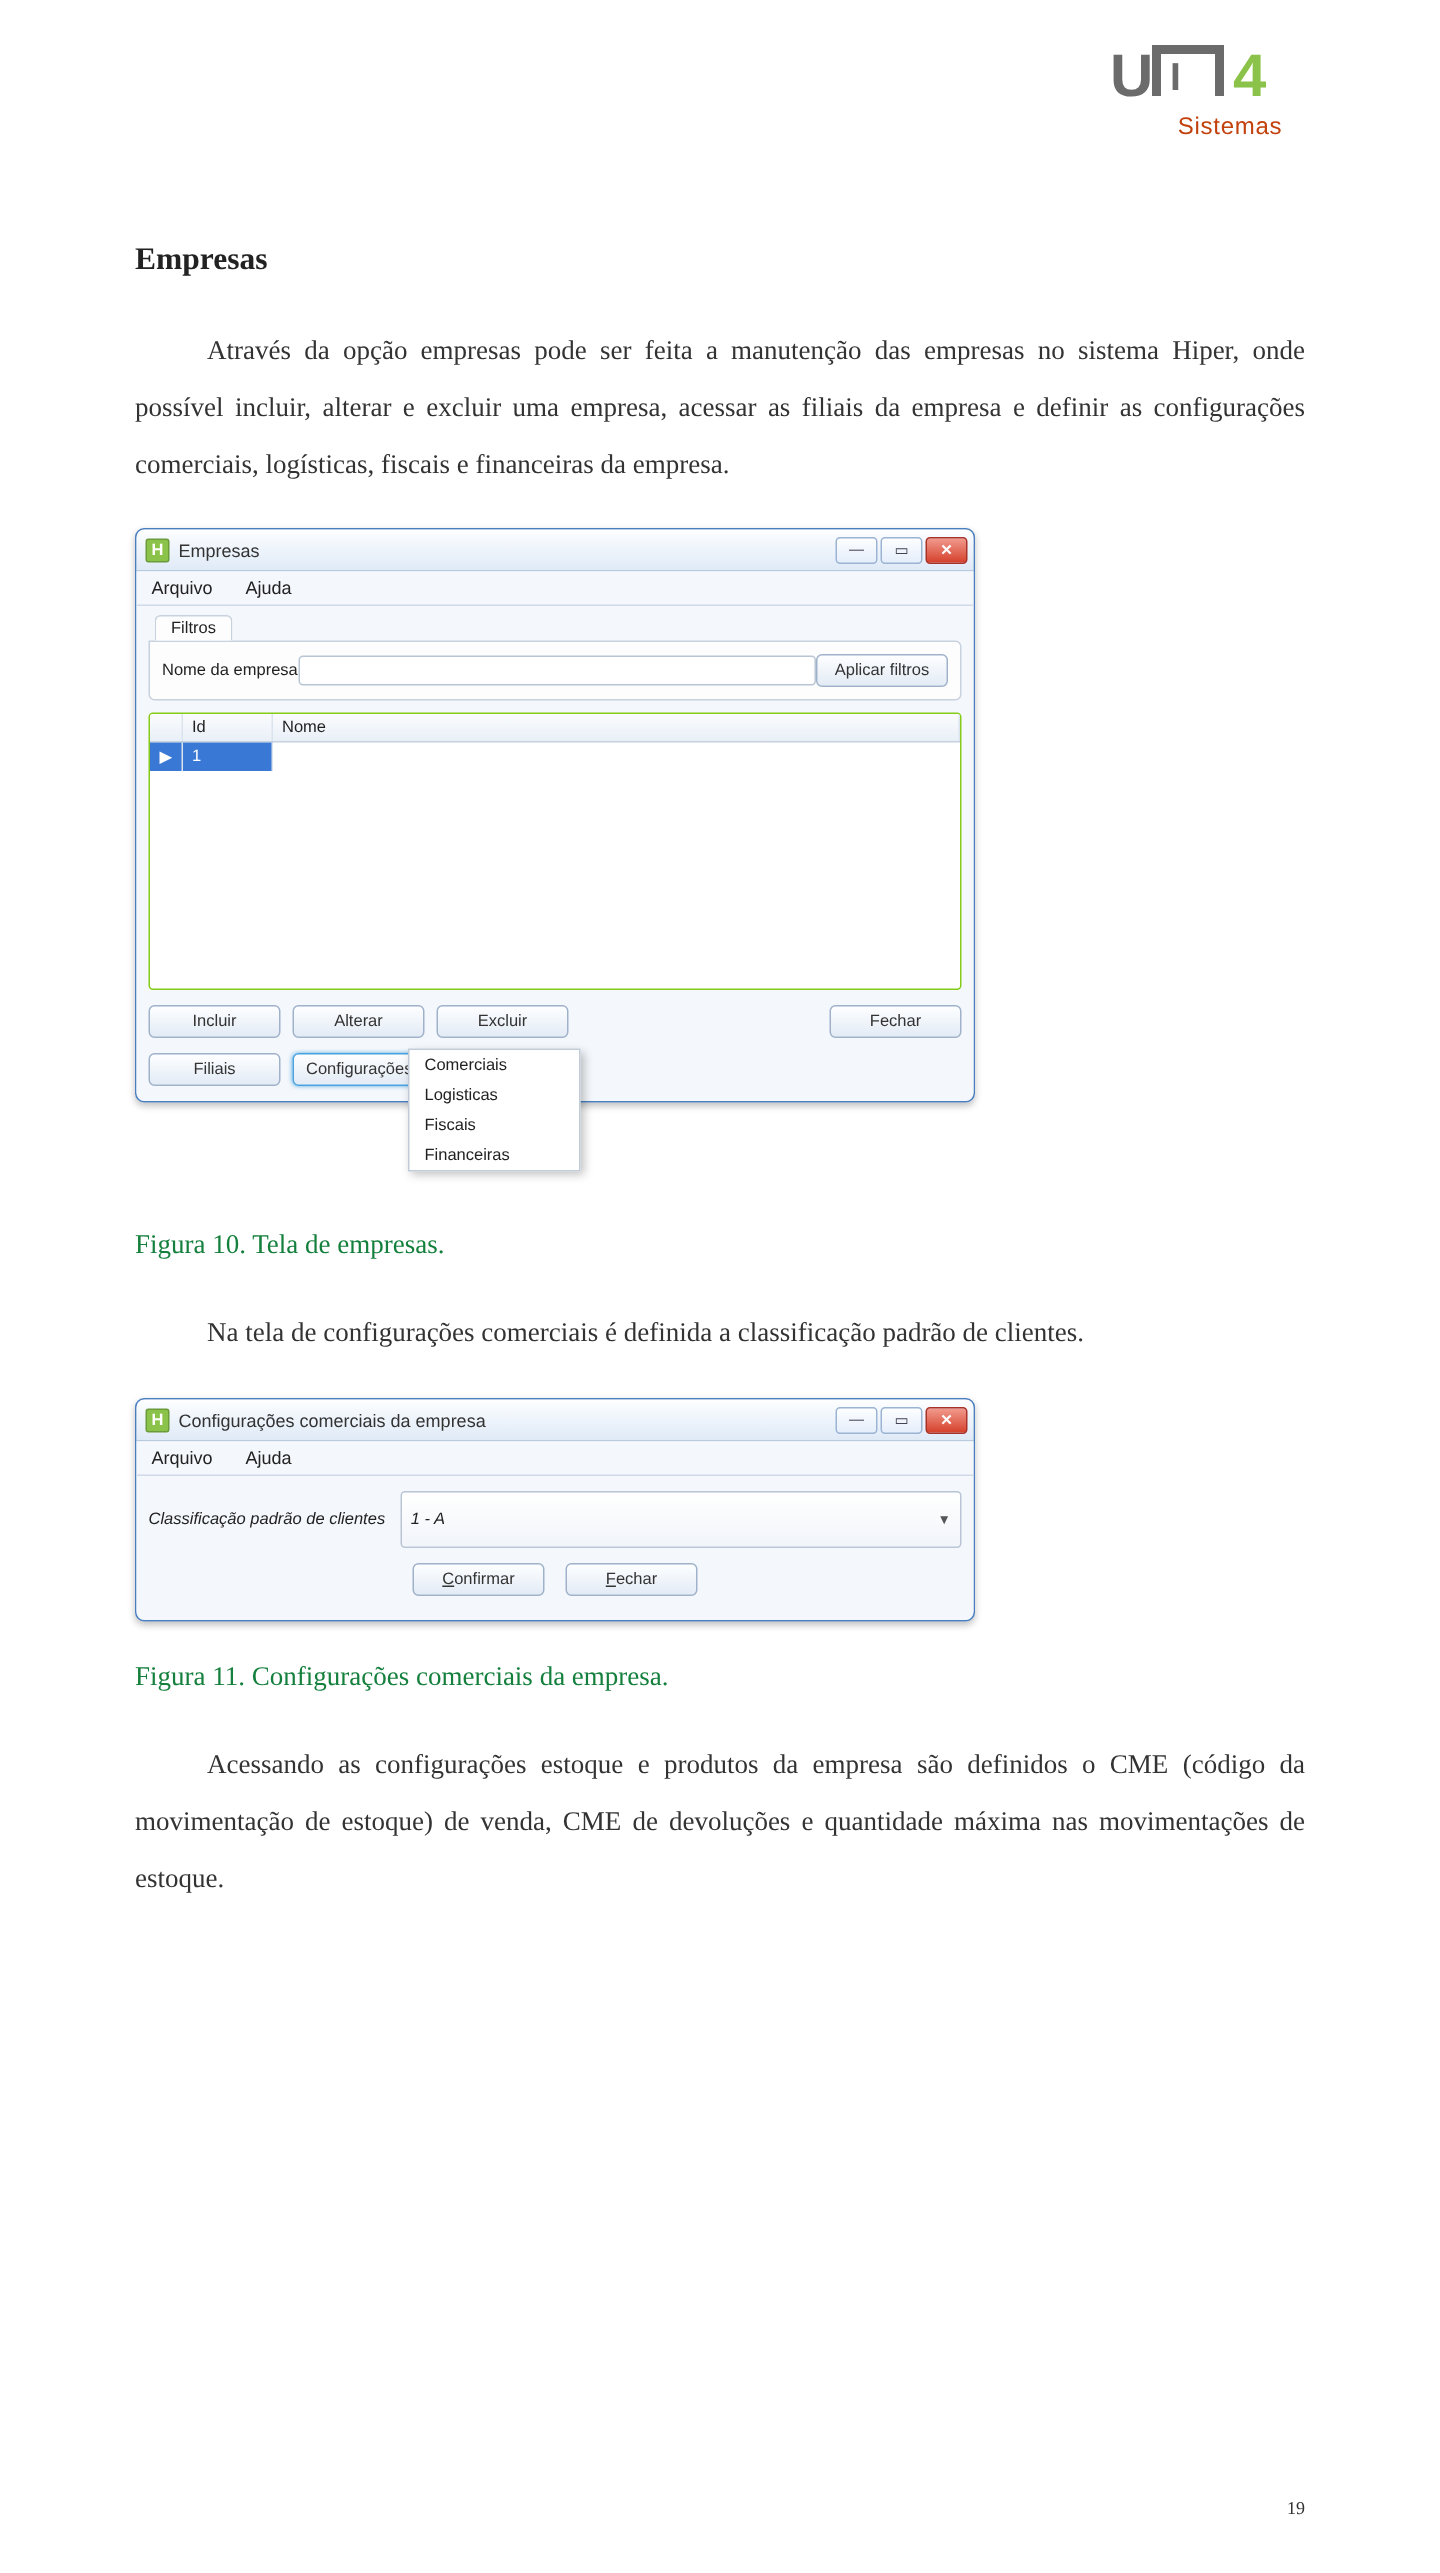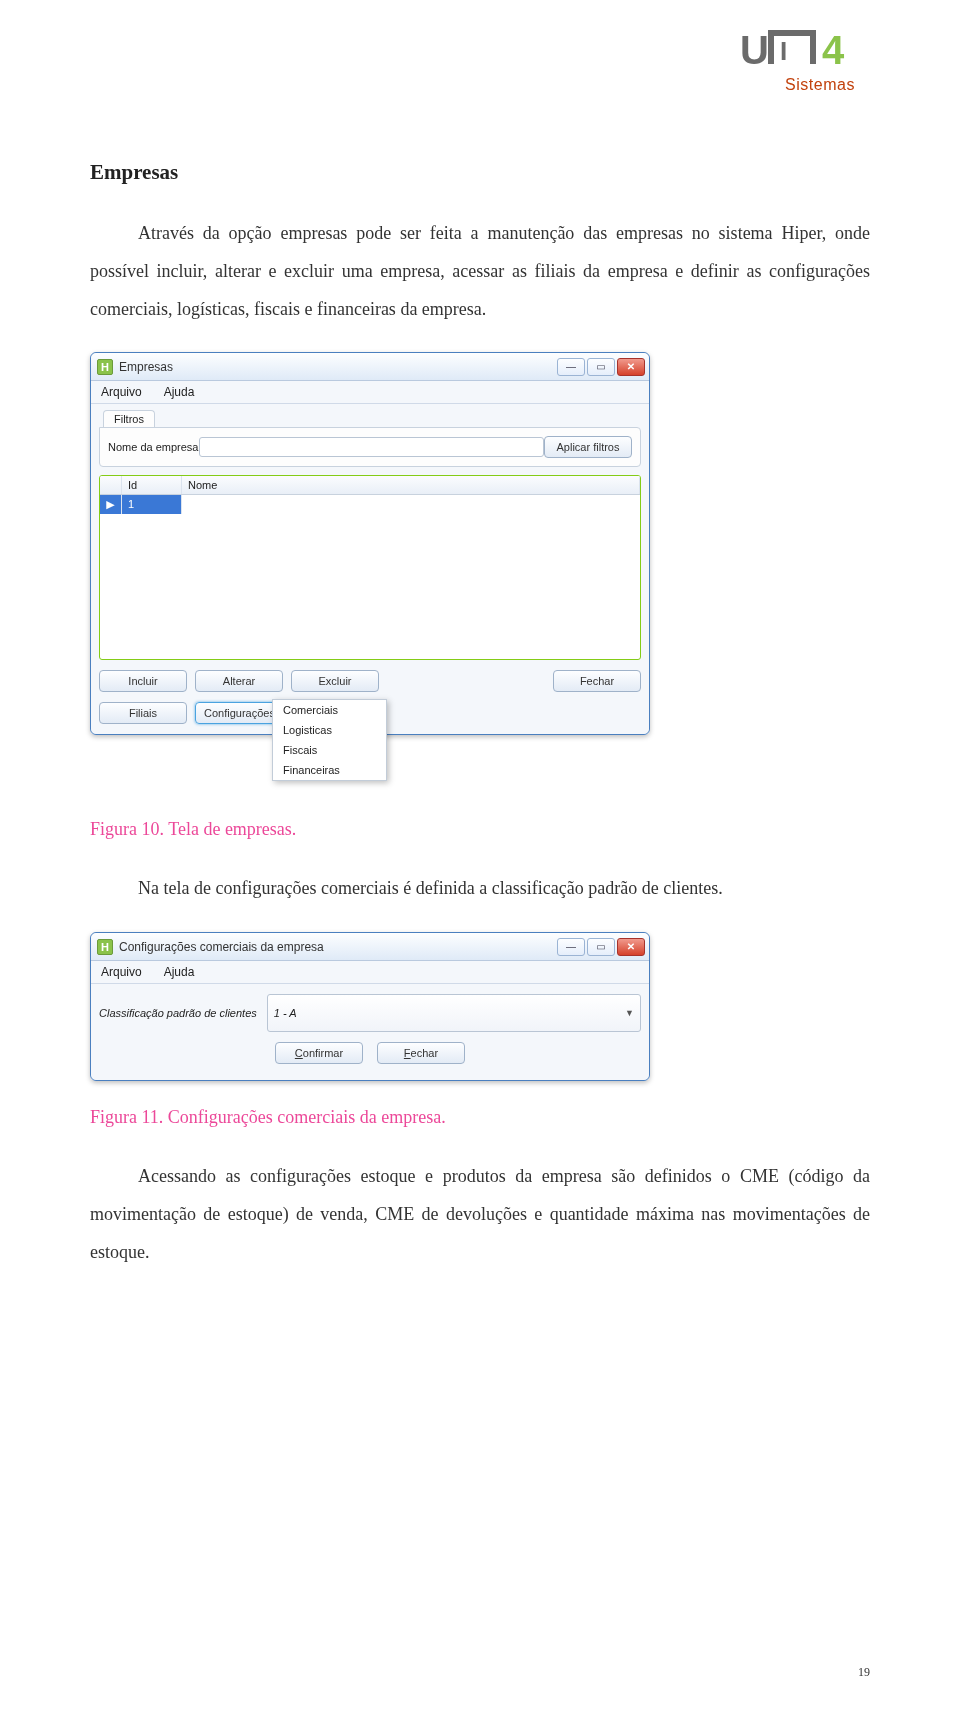--- a/index.html
+++ b/index.html
@@ -33,21 +33,21 @@
     font-size: 18px;
     line-height: 2.1;
     color: #333;
     text-align: justify;
     margin-bottom: 24px;
   }
   p.body.indented { text-indent: 48px; }
   p.caption {
     font-family: Georgia, 'Times New Roman', serif;
     font-size: 18px;
-    color: #ec4899;
+    color: #15803d;
     margin: 14px 0 30px 0;
   }
   p.page-num {
     position: absolute;
     bottom: 35px;
     right: 90px;
     font-family: Georgia, serif;
     font-size: 12px;
   }
 

